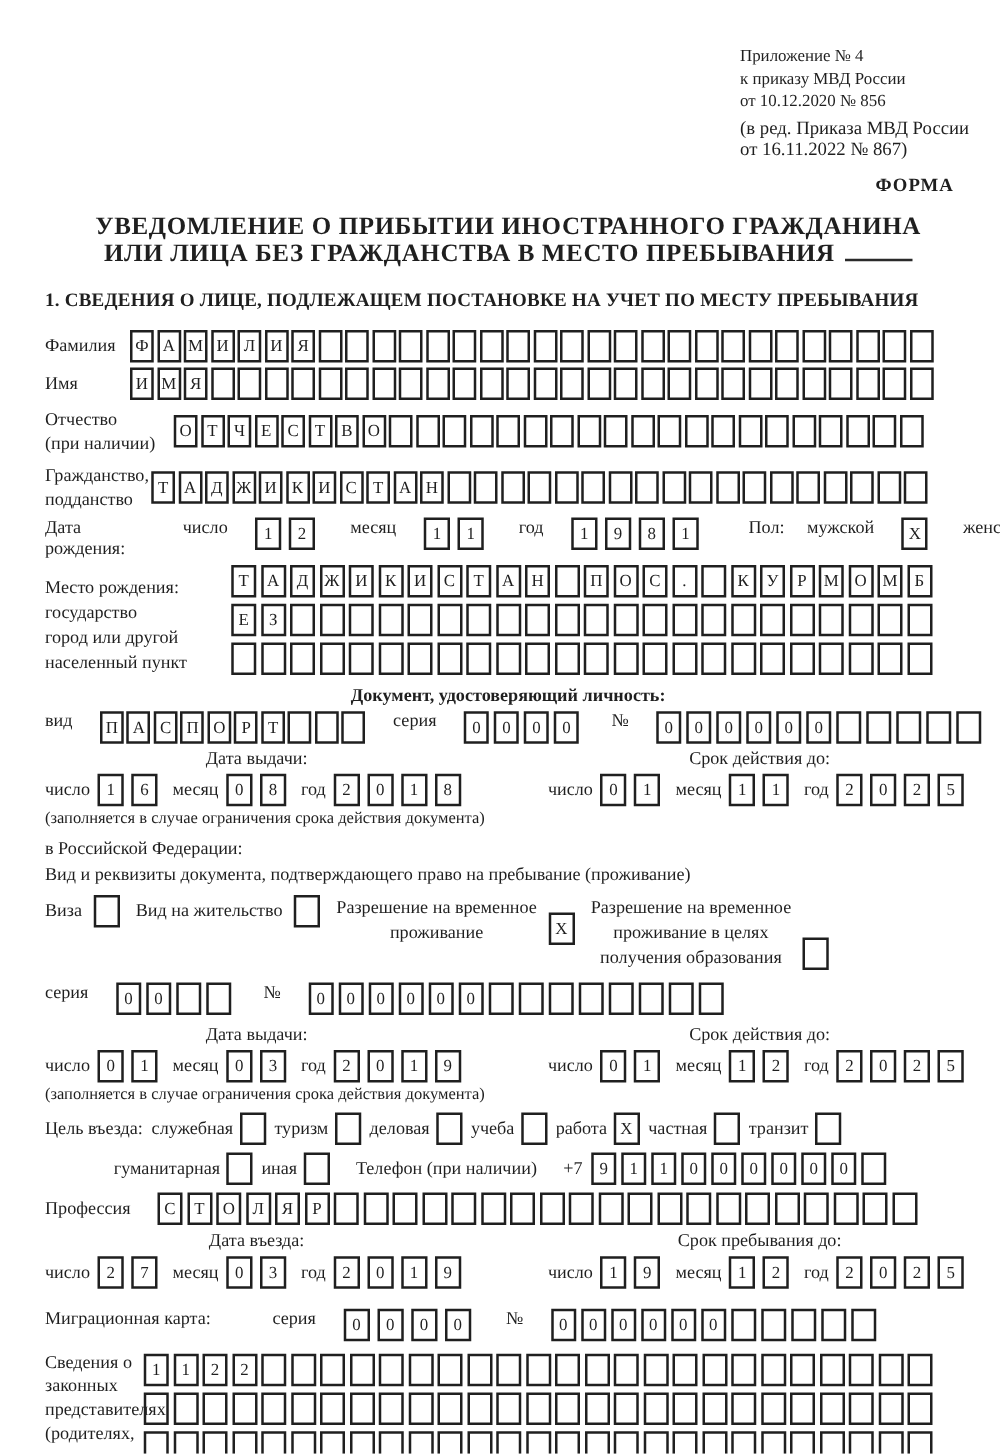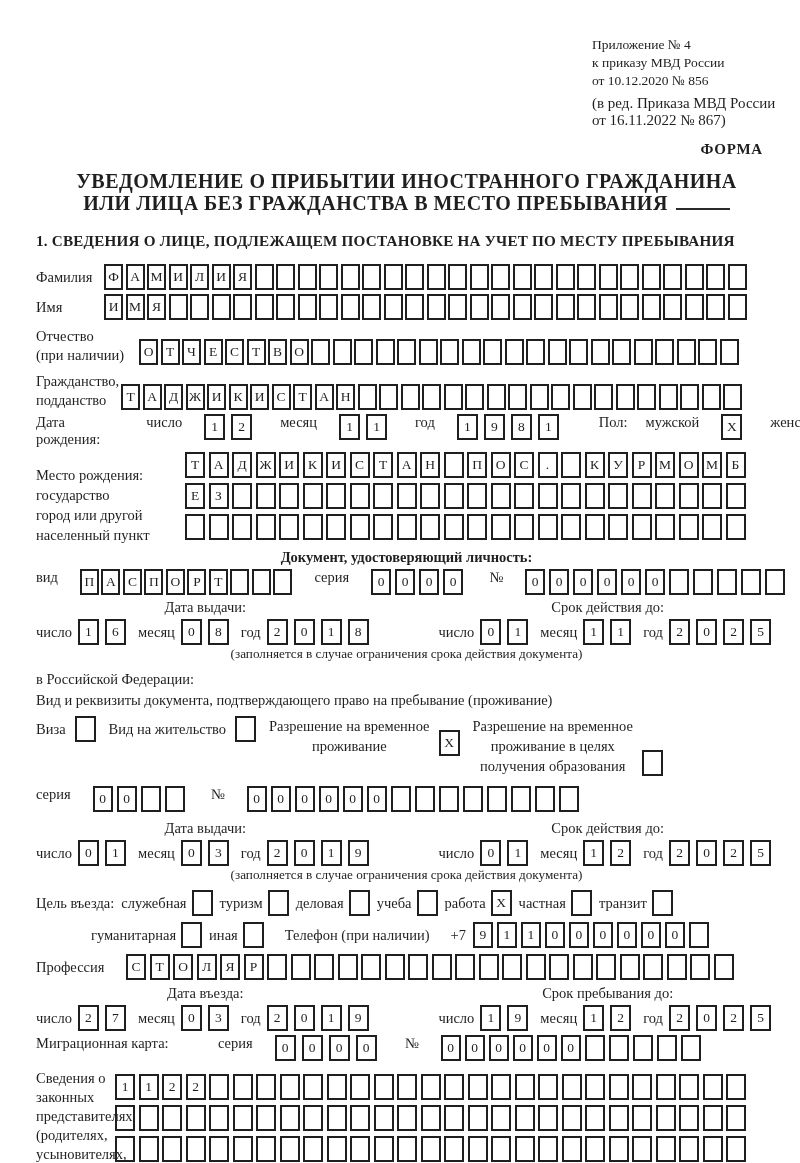--- a/index.html
+++ b/index.html
@@ -6,38 +6,38 @@
   html,body{background:#fff}
   body{width:800px;height:1163px;color:var(--ink,#1b1b1b);font-family:"Liberation Serif","DejaVu Serif",serif}
   .page{width:800px;height:1163px;padding:36px 23px 4px 36px;overflow:hidden;background:var(--paper,#fff)}
   .appendix{margin-left:556px;font-size:13.5px;line-height:18px}
   .amend{margin-top:5px;font-size:15px;line-height:17px}
   .forma{margin-top:12px;padding-right:14px;text-align:right;font-weight:bold;font-size:15px;letter-spacing:.8px}
   .title{margin-top:12px;text-align:center;font-weight:bold;font-size:20px;line-height:22px;letter-spacing:.5px}
   .title-blank{display:inline-block;width:54px;height:15px;border-bottom:2px solid #2a2a2a;margin-left:8px}
   .section{margin-top:18px;font-weight:bold;font-size:15.2px;letter-spacing:.2px}
   .body-rows{margin-top:14px}
-  .frow{display:flex;align-items:flex-end;margin-bottom:4px}
+  .frow{display:flex;align-items:center;margin-bottom:4px}
   .flbl{flex:none;font-size:14.5px;line-height:26px;white-space:nowrap}
   .flbl.ml2{line-height:19px;padding-top:3px}
   .flbl.ml4{line-height:20px;padding-top:2px}
   .flbl.ml6{line-height:19px;padding-top:2px}
   .boxes{display:flex;flex:none}
   .cell{flex:none;width:19px;height:26px;border:2px solid var(--ink,#1f1f1f);margin-right:2.5px;text-align:center;font-size:13.5px;line-height:21px;overflow:hidden}
   .cell:last-child{margin-right:0}
   .boxes.wide .cell{width:20px;margin-right:3.5px}
   .boxes.date .cell{width:21px;margin-right:6px}
   .boxes.num .cell{width:20px;margin-right:4px}
   .boxes.check .cell{width:21px;height:26px;margin-right:0}
   .inline{display:flex;align-items:flex-start;font-size:14.5px;gap:22px}
   .stack>.boxes{margin-bottom:5px}
   .dates{display:flex;justify-content:space-between;margin-bottom:1px}
   .dhead{font-size:14.5px;text-align:center;margin-bottom:3px}
   .dline{display:flex;align-items:center;gap:6px;font-size:14.5px}
-  .note{text-align:center;font-size:13.2px;margin:1px 0 7px}
+  .note{text-align:left;font-size:13.2px;margin:1px 0 7px}
   .text-line{font-size:14.5px;line-height:21px}
   .cbrow{display:flex;align-items:flex-start;gap:13px;margin:5px 0 10px;font-size:14.5px}
   .cbitem{display:flex;align-items:flex-end;gap:9px}
   .cbitem>.lblline{line-height:26px}
   .cblbl{text-align:center;line-height:20px}
   .purow{display:flex;align-items:center;gap:7px;font-size:14.5px;margin-bottom:6px}
   .pair{display:flex;align-items:center;gap:5px}
   .repnote{font-size:13.3px;text-align:right;margin-top:2px}
   .mb8{margin-bottom:8px}
 </style>
@@ -679,21 +679,21 @@
           <span class="boxes date">
               <span class="cell">2</span>
               <span class="cell">0</span>
               <span class="cell">2</span>
               <span class="cell">5</span>
             </span>
         </div>
       </div>
     </div>
 
-    <div class="frow inline" style="margin-top:4px">
+    <div class="frow inline" style="margin-top:16px">
       <span style="width:160px">Миграционная карта:</span>
       <span>серия</span>
       <span class="boxes date">
           <span class="cell">0</span>
           <span class="cell">0</span>
           <span class="cell">0</span>
           <span class="cell">0</span>
         </span>
       <span>№</span>
       <span class="boxes num">

